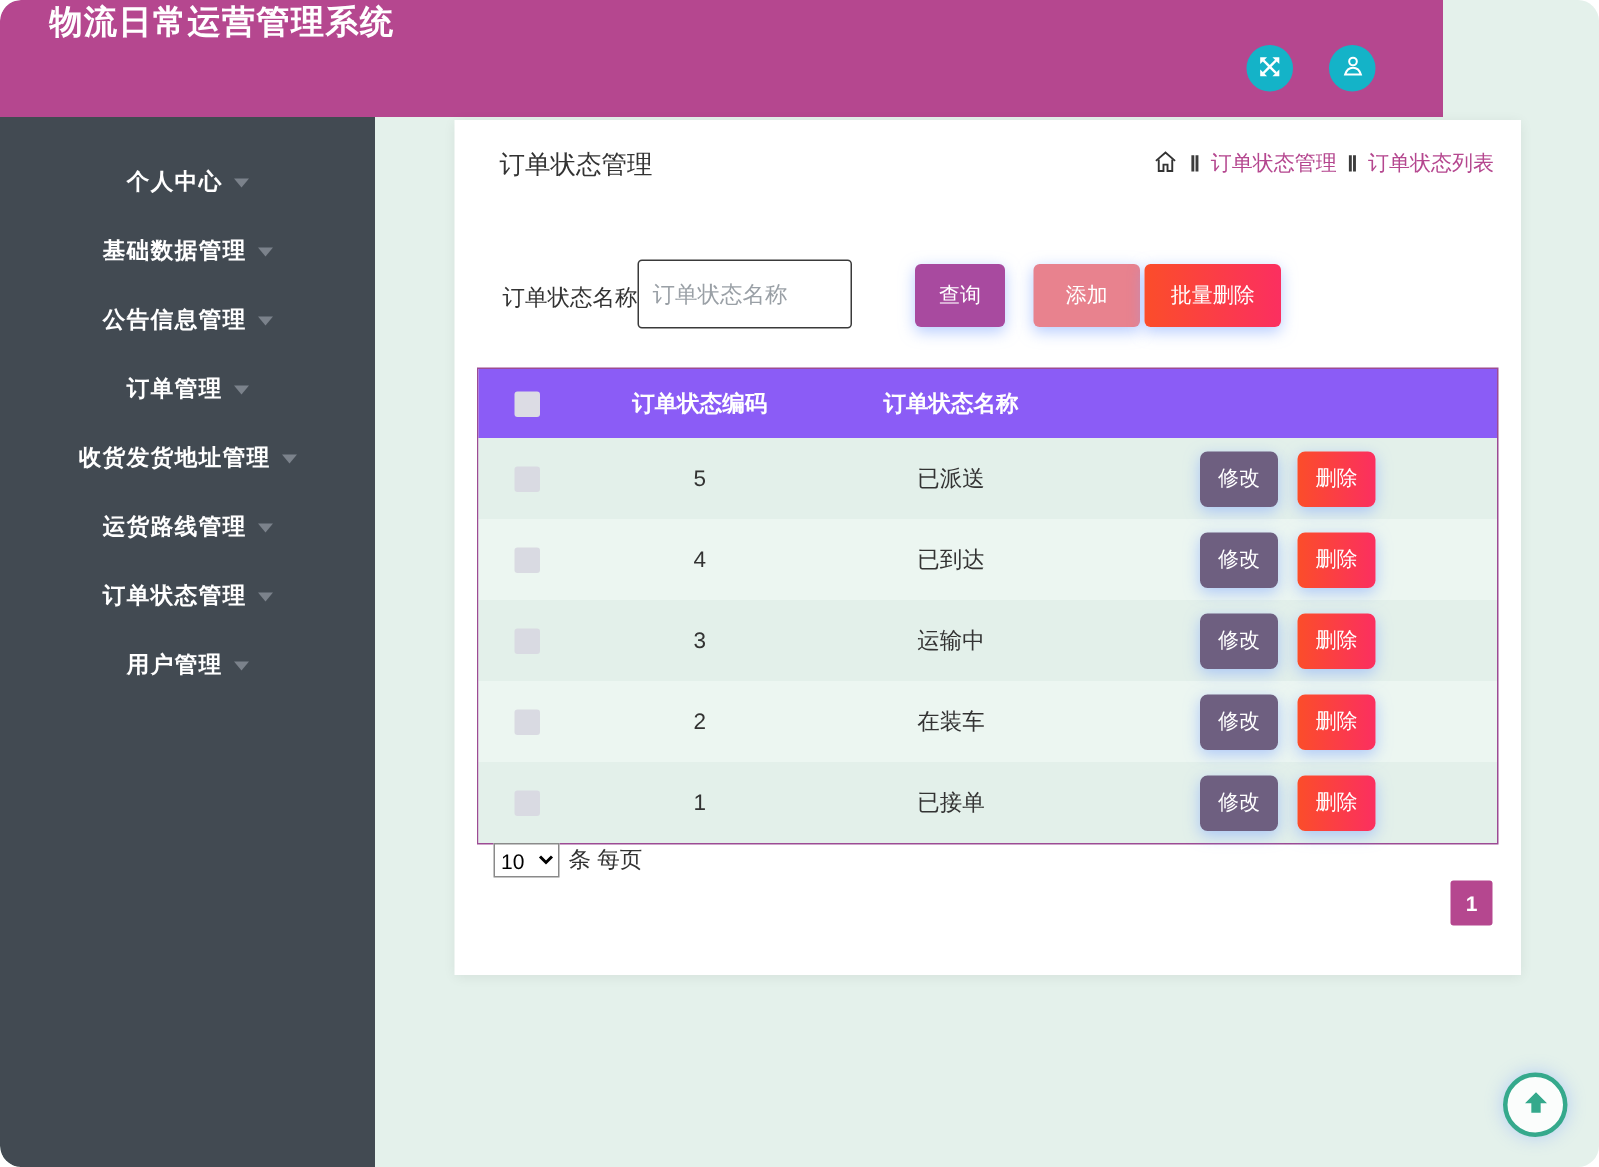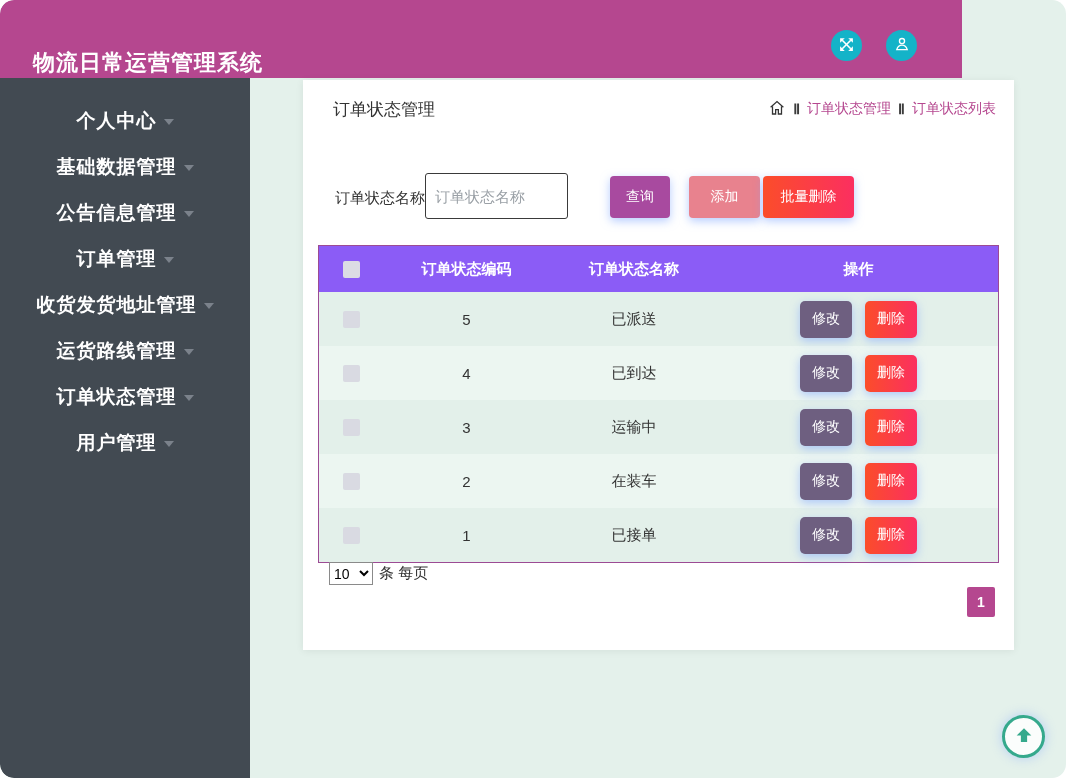--- a/index.html
+++ b/index.html
@@ -18,21 +18,21 @@
   }
   
   .topbar {
     position: absolute;
     top: 0; left: 0;
     width: 962px;
     height: 78px;
     background: #b5478f;
     border-top-left-radius: 14px;
     display: flex;
-    align-items: flex-end;
+    align-items: flex-start;
   }
   .topbar-title {
     color: #fff;
     font-size: 22px;
     font-weight: bold;
     margin-left: 33px;
     letter-spacing: 1px;
   }
   .hicon {
     position: absolute;
@@ -59,21 +59,21 @@
     background: #424a52;
     border-bottom-left-radius: 14px;
     padding-top: 20px;
   }
   .side-item {
     height: 46px;
     display: flex;
     align-items: center;
     justify-content: center;
     color: #ffffff;
-    font-size: 19px;
+    font-size: 15px;
     font-weight: bold;
     cursor: pointer;
     letter-spacing: 1px;
   }
   .caret-down {
     width: 0; height: 0;
     border-left: 5px solid transparent;
     border-right: 5px solid transparent;
     border-top: 6px solid #7b828b;
     margin-left: 7px;
@@ -335,21 +335,20 @@
     <button class="btn btn-add">添加</button>
     <button class="btn btn-batch-delete">批量删除</button>
 
     <div class="table">
       <div class="thead">
         <span class="cell-cb">
             <span class="checkbox"></span>
           </span>
         <span class="cell-code">订单状态编码</span>
         <span class="cell-name">订单状态名称</span>
-        <span class="cell-ops">操作</span>
       </div>
 
       <div class="trow odd">
         <span class="cell-cb">
             <span class="checkbox"></span>
           </span>
         <span class="cell-code">5</span>
         <span class="cell-name">已派送</span>
         <span class="cell-ops">
           <button class="btn btn-edit">修改</button>

